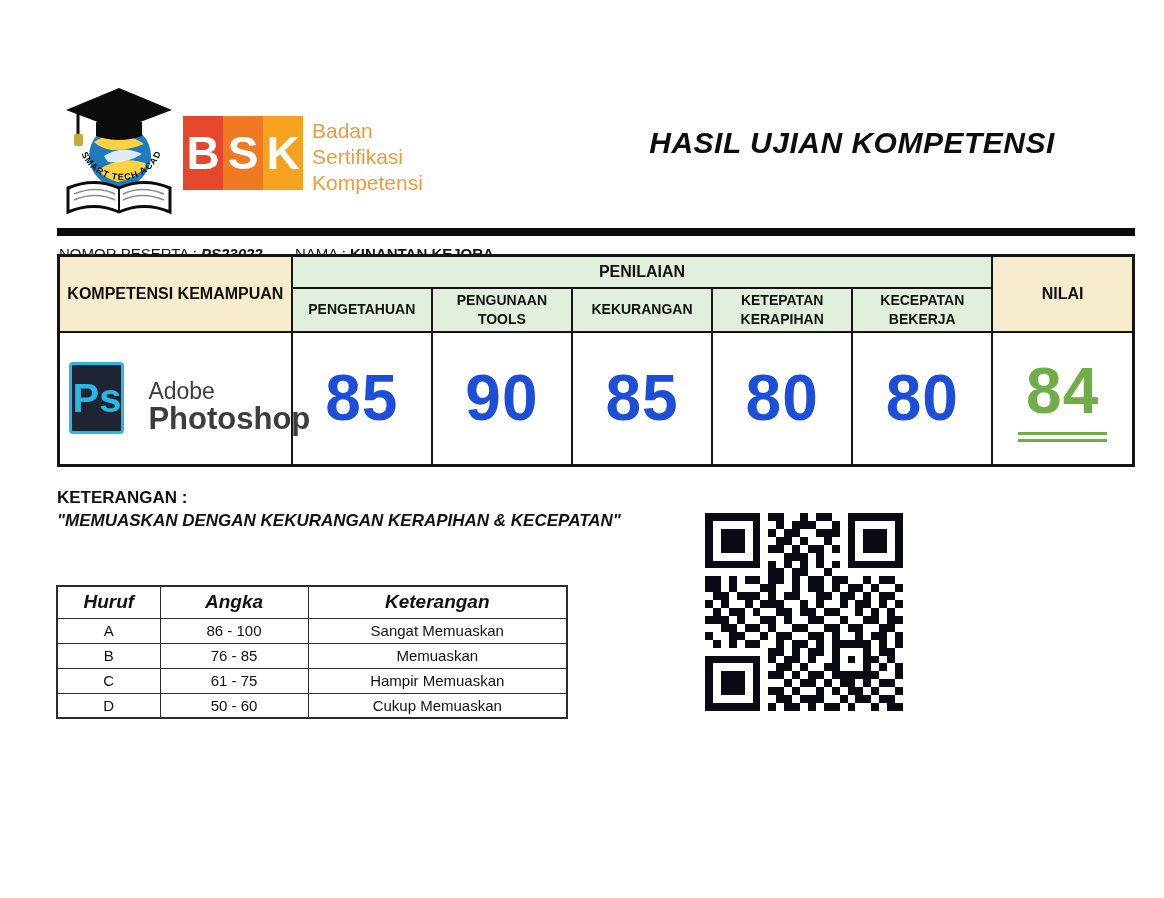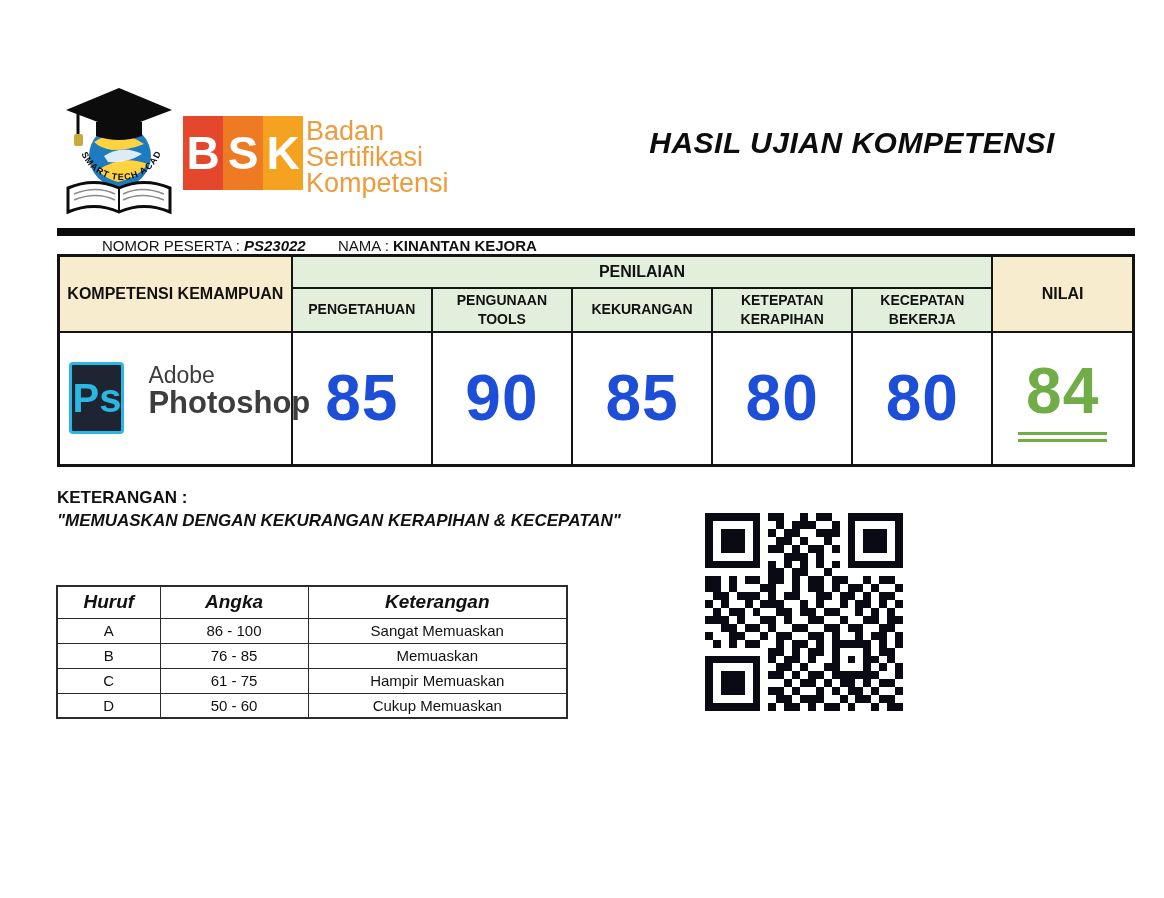--- a/index.html
+++ b/index.html
@@ -11,31 +11,31 @@
   }
 
   
   .academy-logo { position:absolute; left:60px; top:84px; width:118px; height:142px; }
   .bsk-logo { position:absolute; left:183px; top:116px; display:flex; align-items:flex-start; }
   .bsk-squares { display:flex; }
   .bsk-sq {
     width:40px; height:74px; display:flex; align-items:center; justify-content:center;
     color:#fff; font-size:46px; font-weight:700; line-height:1;
   }
-  .bsk-name { margin-left:3px; font-size:27px; line-height:26px; font-weight:400; padding-top:2px; }
+  .bsk-name { margin-left:9px; font-size:21px; line-height:26px; font-weight:400; padding-top:2px; }
 
   .page-title {
     position:absolute; left:622px; top:126px; width:460px; text-align:center;
     font-size:30px; font-weight:700; font-style:italic; letter-spacing:0.5px; color:#0d0d0d;
   }
 
   
   .top-rule { position:absolute; left:57px; top:228px; width:1078px; height:8px; background:#0b0b0b; }
   .participant-row { position:absolute; left:57px; top:236px; width:1078px; height:18px; font-size:15px; }
-  .participant-row .field { position:absolute; top:1px; white-space:nowrap;margin-left:43px; }
+  .participant-row .field { position:absolute; top:9px; white-space:nowrap; }
   .p-label { font-weight:400; color:#161616; }
   .p-val-b { font-weight:700; }
   .p-val-bi { font-weight:700; font-style:italic; }
 
   
   table.score {
     position:absolute; left:57px; top:254px; width:1078px;
     border-collapse:collapse; table-layout:fixed; text-align:center;
   }
   table.score td, table.score th { border:2px solid #141414; }
@@ -46,21 +46,21 @@
   .hdr-sub  { font-size:14px; font-weight:700; line-height:1.35; height:44px; }
   .row-penilaian { height:32px; }
   .score-row td { height:134px; background:#fff; }
   .score-num { font-size:64px; font-weight:700; color:#1d4ed8; letter-spacing:1px; }
   .nilai-val {
     display:inline-block; font-size:64px; font-weight:700; color:#70AD47;
     border-bottom:10px double #70AD47; padding:0 8px 4px 8px; letter-spacing:1px;
   }
 
   
-  .ps-cell-inner { display:flex; align-items:flex-start; justify-content:center; gap:12px;margin-left:29px; }
+  .ps-cell-inner { display:flex; align-items:flex-end; justify-content:center; gap:12px;margin-left:29px; }
   .ps-badge {
     width:72px; height:72px; background:#1E2431; border:3px solid #2CB6E2; border-radius:4px;
     display:flex; align-items:center; justify-content:center;
     color:#2CB6E2; font-size:40px; font-weight:700;
   }
   .ps-sep { width:2px; height:62px; background:#9a9a9a; }
   .ps-words { text-align:left; color:#3D3D3D; }
   .ps-words .w1 { font-size:23px; font-weight:400; line-height:26px; }
   .ps-words .w2 { font-size:31px; font-weight:600; line-height:30px; }
 

